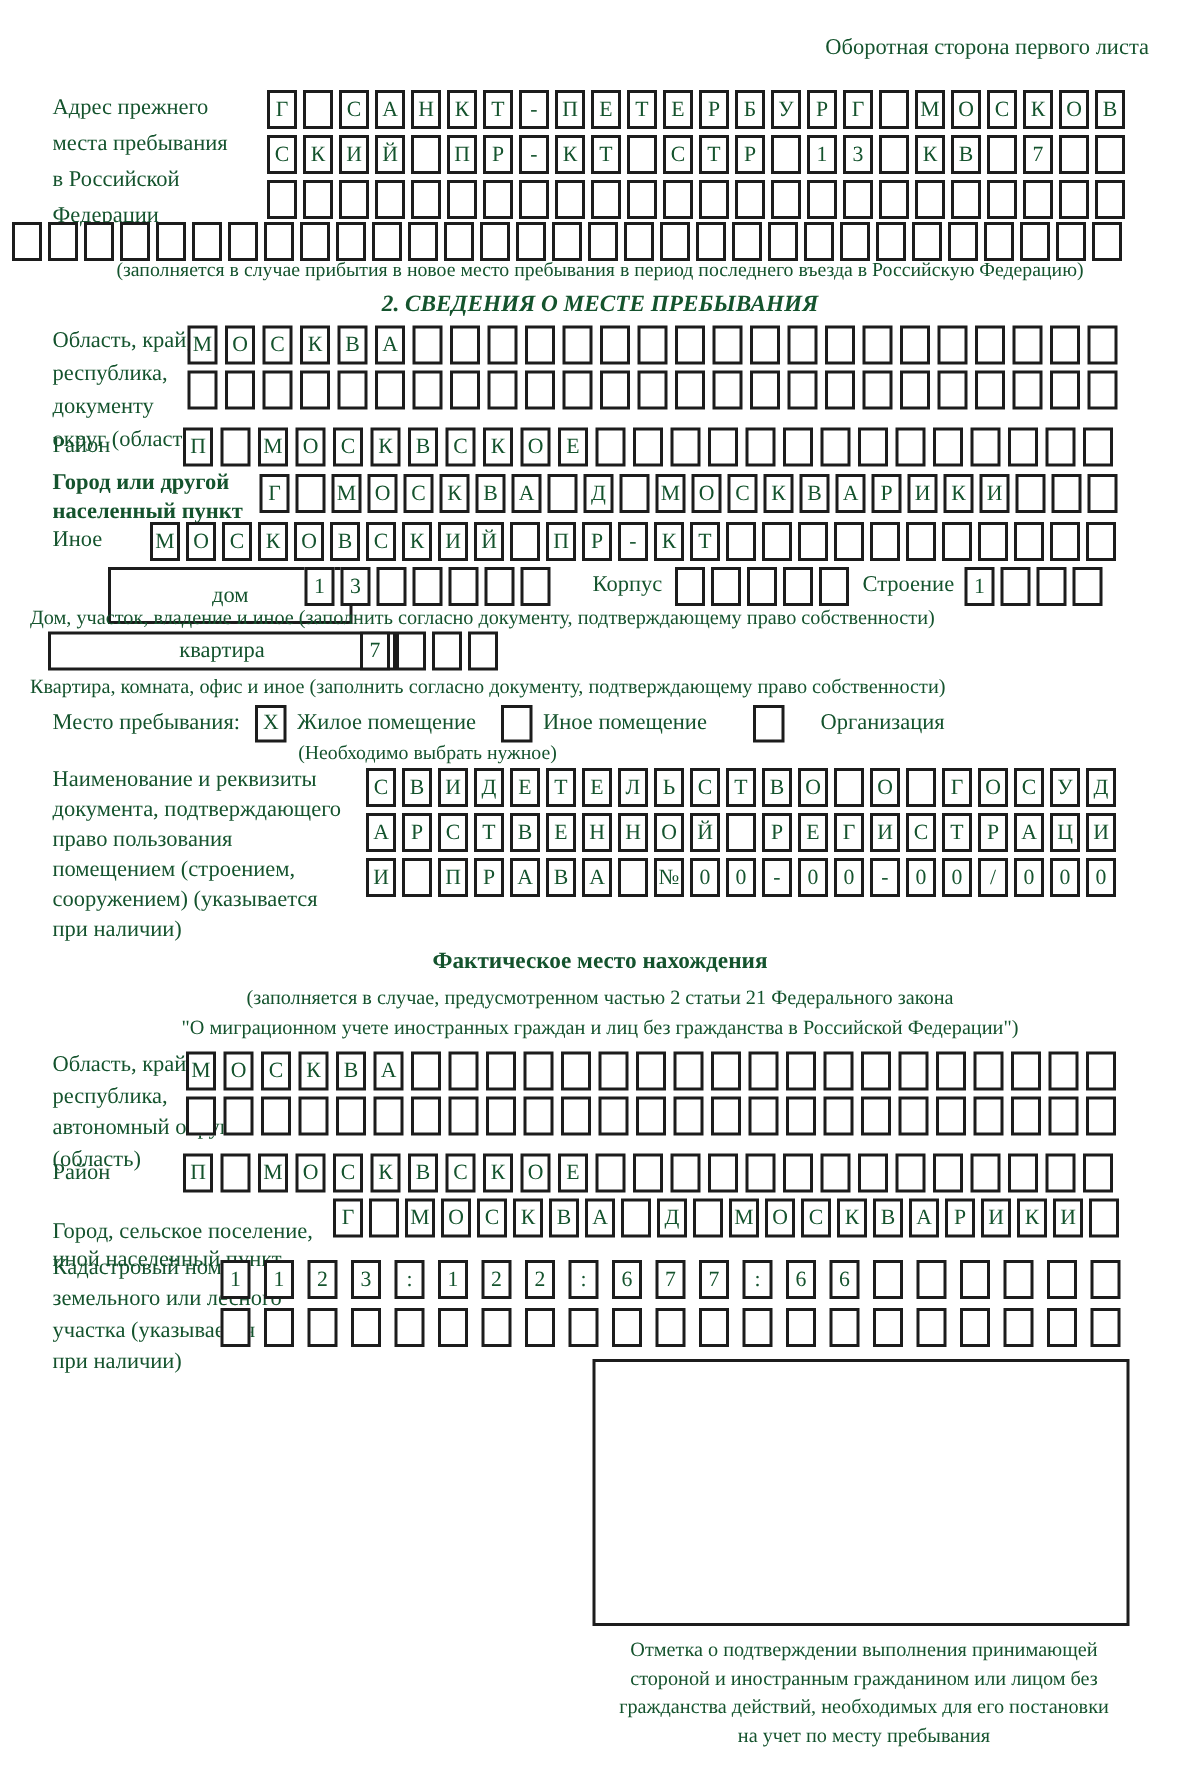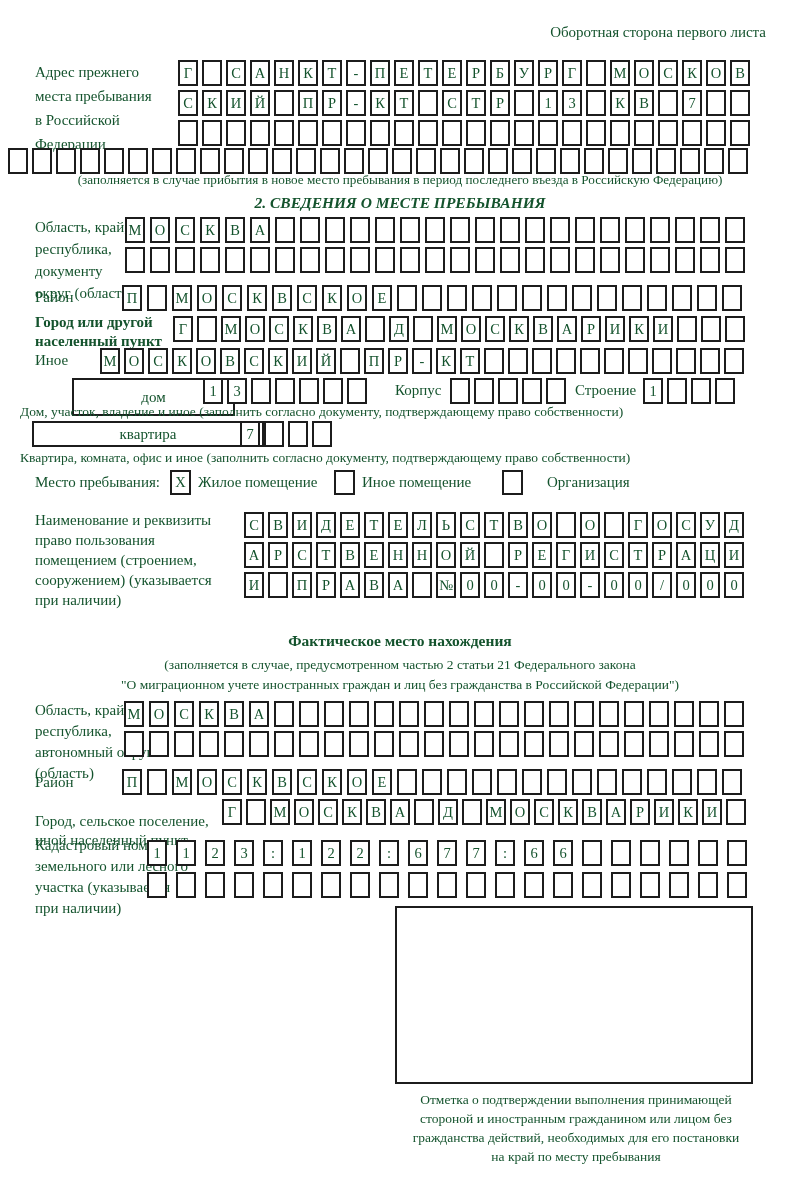--- a/index.html
+++ b/index.html
@@ -347,23 +347,25 @@
     </div>
   <div class="abs" style="left:20px;top:450px;font-size:13.5px;">Квартира, комната, офис и иное (заполнить согласно документу, подтверждающему право собственности)</div>
 
   <div class="abs lbl" style="left:35px;top:472px;">Место пребывания:</div>
   <span class="cbx abs" style="left:170px;top:470px;">X</span>
   <div class="abs lbl" style="left:198px;top:472px;">Жилое помещение</div>
   <span class="cbx abs" style="left:334px;top:470px;"></span>
   <div class="abs lbl" style="left:362px;top:472px;">Иное помещение</div>
   <span class="cbx abs" style="left:502px;top:470px;"></span>
   <div class="abs lbl" style="left:547px;top:472px;">Организация</div>
+  <div class="abs note center" style="left:75px;top:494px;width:420px;">(Необходимо выбрать нужное)</div>
 
   <div class="abs lbl" style="left:35px;top:510px;line-height:20px;width:210px;">
       <div>Наименование и реквизиты</div>
+      <div>документа, подтверждающего</div>
       <div>право пользования</div>
       <div>помещением (строением,</div>
       <div>сооружением) (указывается</div>
       <div>при наличии)</div>
     </div>
   <div class="crow" style="left:244px;top:512px;">
       <span class="cell">С</span>
       <span class="cell">В</span>
       <span class="cell">И</span>
       <span class="cell">Д</span>
@@ -606,16 +608,16 @@
       <span class="cell"></span>
       <span class="cell"></span>
       <span class="cell"></span>
     </div>
 
   <div class="abs bigbox" style="left:395px;top:906px;width:358px;height:178px;"></div>
   <div class="abs center" style="left:390px;top:1090px;width:372px;font-size:13.5px;line-height:19px;">
       <div>Отметка о подтверждении выполнения принимающей</div>
       <div>стороной и иностранным гражданином или лицом без</div>
       <div>гражданства действий, необходимых для его постановки</div>
-      <div>на край по месту пребывания</div>
+      <div>на учет по месту пребывания</div>
     </div>
 
 </div>
 
 </body></html>

